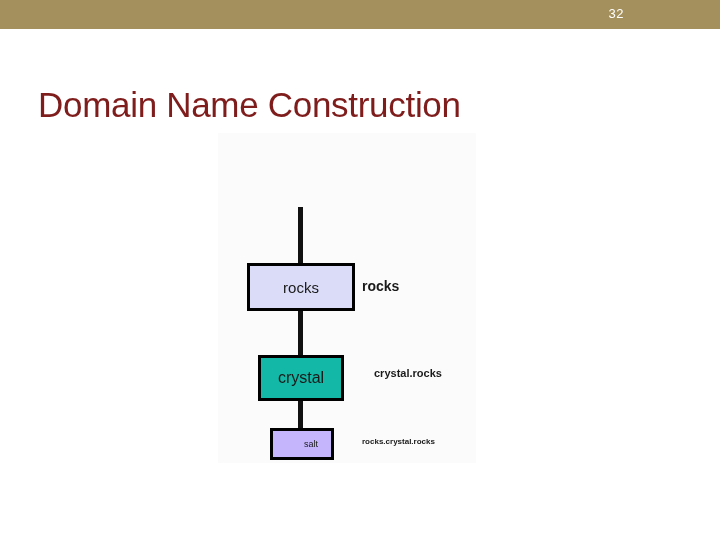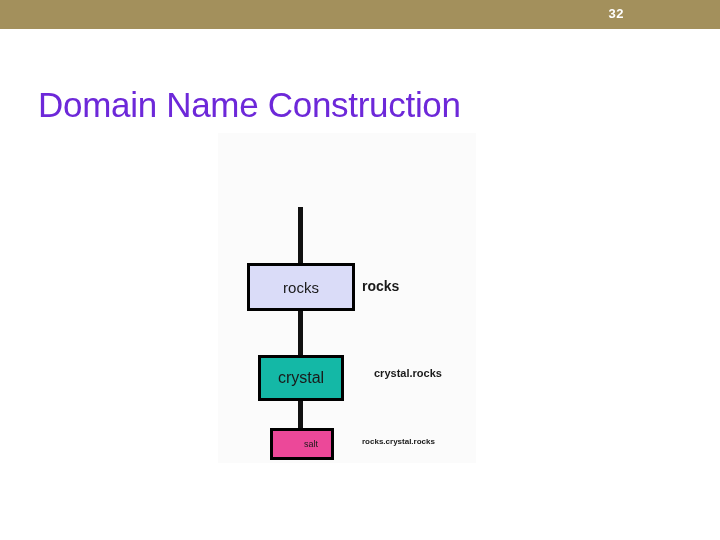--- a/index.html
+++ b/index.html
@@ -23,33 +23,33 @@
     width: 720px;
     height: 29px;
     background: #a3905c;
   }
   .page-number {
     position: absolute;
     right: 96px;
     top: 5px;
     color: #ffffff;
     font-size: 13px;
-    font-weight: bold;
+    font-weight: normal;
     letter-spacing: 0.5px;
     line-height: 18px;
   }
 
   
   .slide-title {
     position: absolute;
     left: 38px;
     top: 62px;
     font-size: 35px;
     font-weight: normal;
-    color: #6d28d9;
+    color: #7f1d1d;
     letter-spacing: -0.3px;
     white-space: nowrap;
   }
 
   
   .diagram {
     position: absolute;
     left: 218px;
     top: 133px;
     width: 258px;
@@ -100,21 +100,21 @@
     height: 46px;
     background: #14b8a6;
     font-size: 16px;
     font-weight: normal;
   }
   .node-salt {
     left: 52px;
     top: 295px;
     width: 64px;
     height: 32px;
-    background: #ec4899;
+    background: #c4b5fd;
     font-size: 9px;
     font-weight: normal;
     padding-left: 18px;
   }
 
   .connector {
     position: absolute;
     background: #111111;
     width: 5px;
     z-index: 1;

